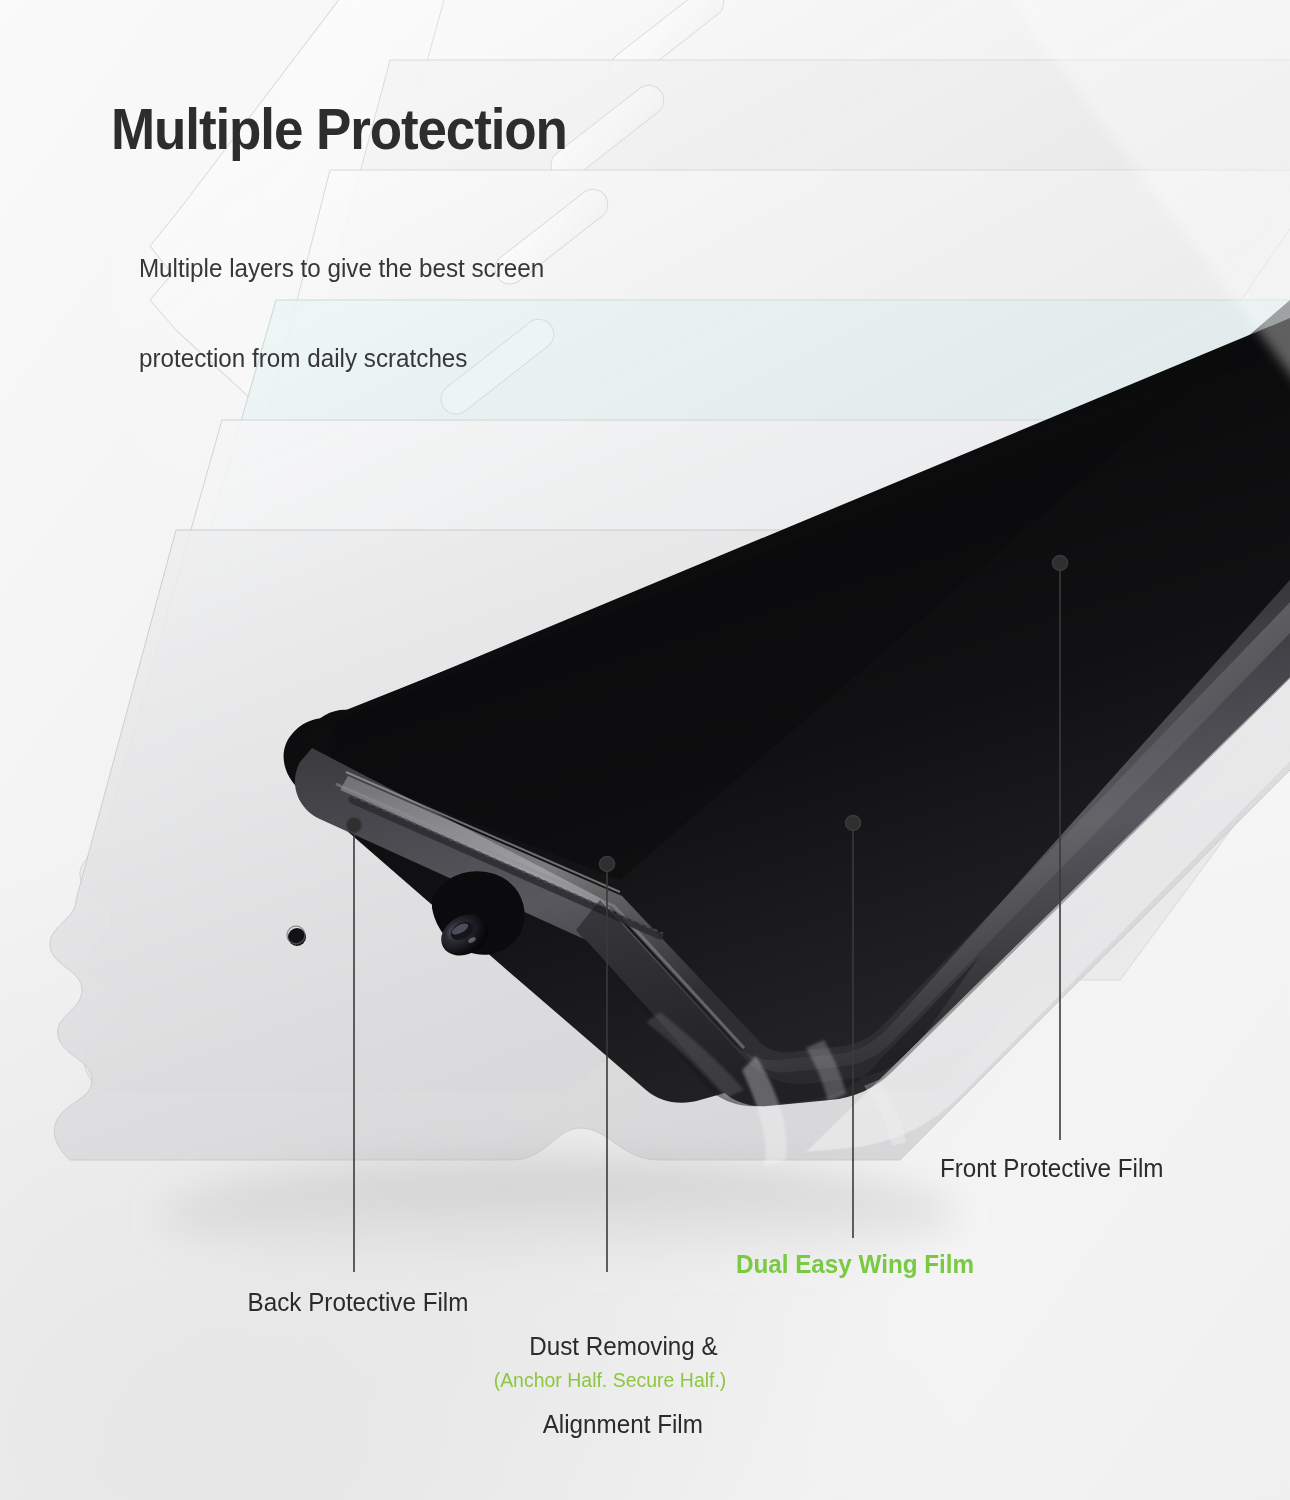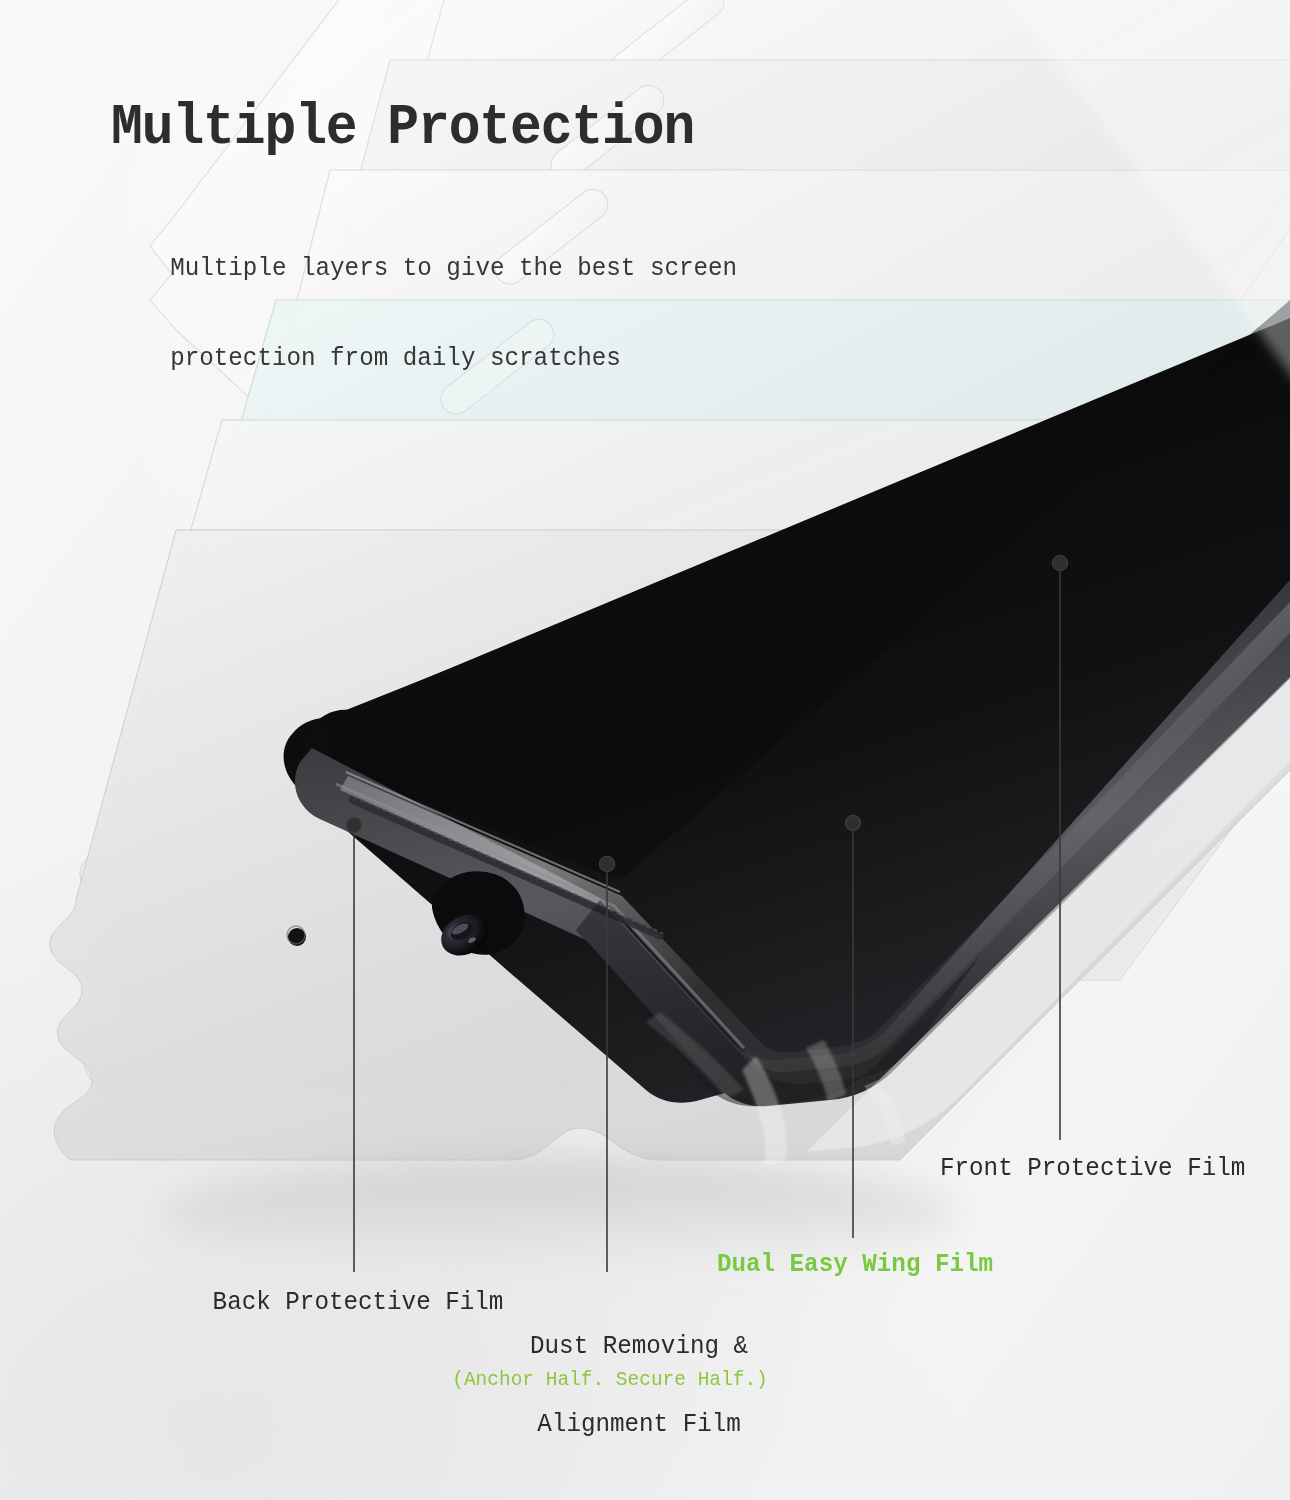--- a/index.html
+++ b/index.html
@@ -2,21 +2,21 @@
 <html><head>
 <meta charset="utf-8">
 <style>
   html,body{margin:0;padding:0;}
   body{
     width:1290px;height:1500px;
     background:#f2f2f2;
     font-family:"Liberation Sans","DejaVu Sans",sans-serif;
     overflow:hidden;
   }
-  #stage{position:relative;width:1290px;height:1500px;overflow:hidden;background:#f2f2f2;font-family:Liberation Mono, monospace;}
+  #stage{position:relative;width:1290px;height:1500px;overflow:hidden;background:#f2f2f2;}
 
   
   .bg-sheen{position:absolute;inset:0;pointer-events:none;}
   .bg-sheen.a{background:linear-gradient(126deg,#fafafa 0%,#f1f1f1 38%,#ededed 58%,#f4f4f4 78%,#f0f0f0 100%);}
   .bg-sheen.b{background:radial-gradient(120% 70% at 78% 18%,rgba(255,255,255,.92) 0%,rgba(255,255,255,0) 62%);}
   .bg-sheen.c{background:radial-gradient(90% 60% at 16% 95%,rgba(228,228,228,.75) 0%,rgba(228,228,228,0) 65%);}
 
   
   #art{position:absolute;left:0;top:0;width:1290px;height:1500px;}
 

